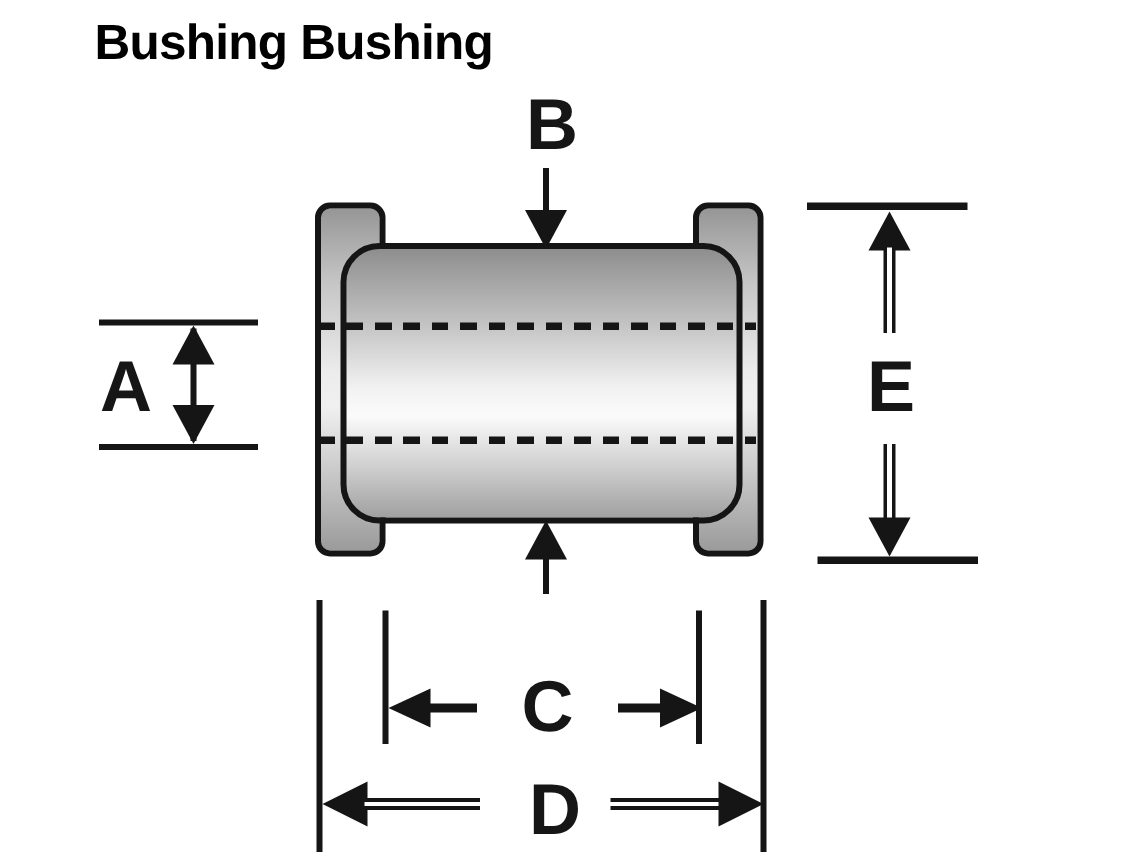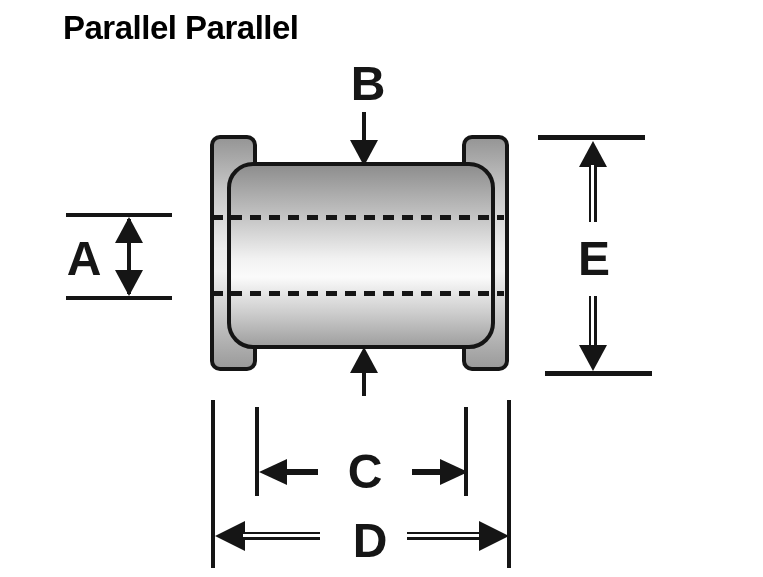--- a/index.html
+++ b/index.html
@@ -79,21 +79,21 @@
     position: absolute; height: 8px;
     background: linear-gradient(180deg, #151515 0px, #151515 2.5px, #ffffff 2.5px, #ffffff 5.5px, #151515 5.5px, #151515 8px);
     z-index: 4;
   }
 </style>
 </head>
 <body>
 
 <div class="canvas">
 
-  <div class="page-title">Parallel Parallel</div>
+  <div class="page-title">Bushing Bushing</div>
 
   <div>
     <div class="flange" style="left:210px; top:135px;"></div>
     <div class="flange" style="left:462px; top:135px;"></div>
     <div class="barrel"></div>
     <div class="dash-line" style="top:215px;"></div>
     <div class="dash-line" style="top:291px;"></div>
   </div>
 
   <div class="dim">

